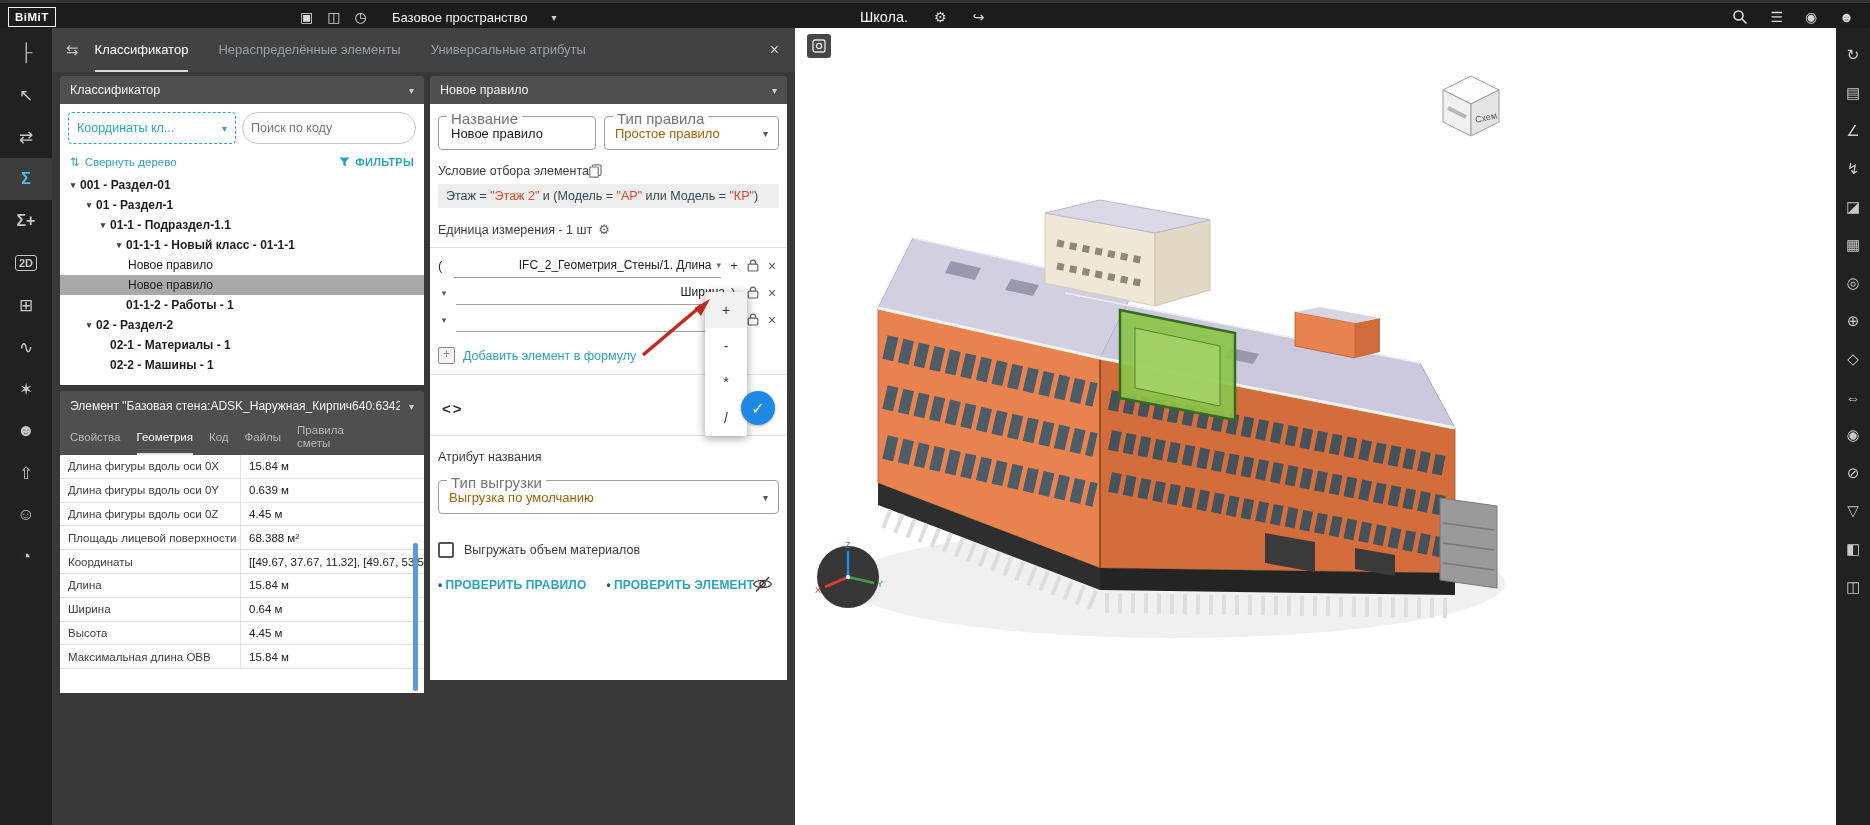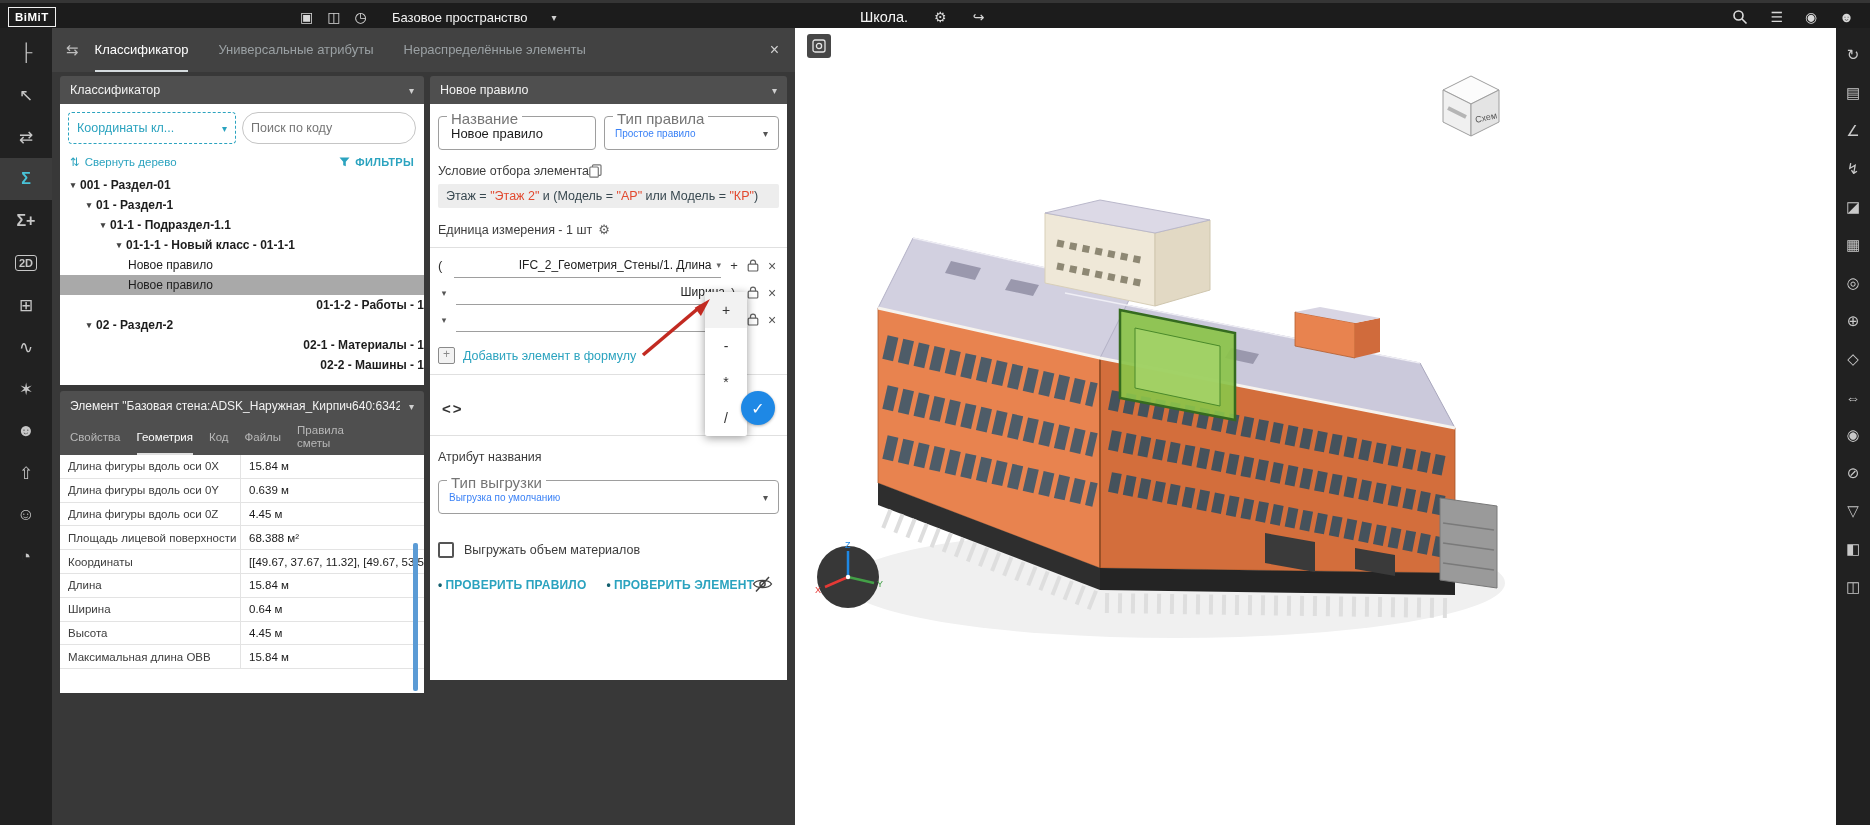--- a/index.html
+++ b/index.html
@@ -39,41 +39,41 @@
   .search-box input{border:0;outline:0;width:100%;font-size:12.5px;padding:0 8px;color:#333;font-family:inherit;background:transparent;}
   .links-row{display:flex;justify-content:space-between;align-items:center;padding:3px 10px 2px;color:#2ba3bf;}
   .link-l{display:flex;align-items:center;gap:5px;font-size:11.5px;}
   .link-r{display:flex;align-items:center;gap:5px;font-size:11px;font-weight:bold;letter-spacing:.3px;}
   .tree{margin-top:4px;font-size:12px;color:#1d1d1d;}
   .tnode{height:20px;display:flex;align-items:center;}
   .tnode.bold{font-weight:bold;}
   .tnode.selected{background:#a9a9a9;}
   .tcaret{width:14px;font-size:9px;color:#424242;text-align:center;flex:0 0 14px;}
   .l0{padding-left:6px;}.l1{padding-left:22px;}.l2{padding-left:36px;}.l3{padding-left:52px;}
-  .leaf4{padding-left:68px;}.leaf3{padding-left:66px;justify-content:flex-end;}.leaf2{padding-left:40px;justify-content:flex-end;}
+  .leaf4{padding-left:68px;}.leaf3{padding-left:66px;}.leaf2{padding-left:50px;}
   .el-spacer{height:6px;background:#383838;}
   .element-header{height:30px;font-size:12px;}
   .element-header .htext{white-space:nowrap;overflow:hidden;text-overflow:clip;max-width:330px;}
   .element-tabs{background:#4f4f4f;height:34px;display:flex;align-items:center;gap:16px;padding:0 10px;color:#b8b8b8;font-size:11.5px;}
   .etab{height:34px;display:flex;align-items:center;border-bottom:2px solid transparent;box-sizing:border-box;}
   .etab.active{color:#fff;border-color:#e0e0e0;}
   .etab.wrap{width:48px;line-height:1.15;white-space:normal;text-align:left;}
   .element-table{background:#fff;height:238px;position:relative;overflow:hidden;}
   .prow{display:flex;height:23.8px;border-bottom:1px solid #e3e3e3;align-items:center;font-size:11.5px;box-sizing:border-box;}
   .plabel{flex:0 0 172px;padding-left:8px;color:#3c3c3c;border-right:1px solid #e3e3e3;height:100%;display:flex;align-items:center;}
   .pvalue{padding-left:8px;color:#1a1a1a;white-space:nowrap;overflow:hidden;flex:1;}
   .tbl-scroll{position:absolute;right:6px;top:88px;width:5px;height:148px;background:#5b9bd5;border-radius:2px;}
   
   .col-mid{position:absolute;left:378px;top:48px;width:357px;}
   .rule-body{background:#fff;height:576px;position:relative;font-size:12.5px;color:#3c3c3c;}
   .fields-row{display:flex;gap:8px;padding:12px 8px 0;}
   .mfield{position:relative;height:34px;box-sizing:border-box;border:1px solid #9e9e9e;border-radius:4px;display:flex;align-items:center;padding:0 10px;background:#fff;}
   .mfield .flabel{position:absolute;left:8px;top:-7px;background:#fff;padding:0 4px;font-size:15px;color:#757575;white-space:nowrap;}
   .mfield input{border:0;outline:0;width:100%;font-size:13px;color:#1b1b1b;font-family:inherit;}
-  .mfield .sel-val{font-size:10px;color:#3b82f6;flex:1;}
+  .mfield .sel-val{font-size:13px;color:#a16207;flex:1;}
   .mfield .caret{font-size:10px;color:#555;}
   .name-field{flex:0 0 158px;}
   .type-field{flex:1;}
   .cond-label-row{display:flex;align-items:center;margin:14px 8px 0;}
   .cond-box{margin:6px 8px 0;background:#ededed;border-radius:2px;padding:5px 8px;color:#37474f;}
   .red{color:#e2492f;}
   .unit-row{display:flex;align-items:center;gap:6px;margin:14px 8px 0;}
   .gear-sm{font-size:13px;color:#616161;}
   .sep{border:0;border-top:1px solid #e0e0e0;margin:10px 0 0;}
   .f-rows{padding:4px 8px 0;}
@@ -182,22 +182,22 @@
     <div class="rail-item">
         <span>◔</span>
       </div>
   </nav>
 
   <div class="panel-region">
 
     <div class="tabbar">
       <span class="collapse-ico">⇆</span>
       <div class="ptab active">Классификатор</div>
+      <div class="ptab">Нераспределённые элементы</div>
       <div class="ptab">Универсальные атрибуты</div>
-      <div class="ptab">Нераспределённые элементы</div>
       <div class="tab-close">×</div>
     </div>
 
     <section class="col-left">
       <div class="sec-header">
         <span>Классификатор</span>
         <span class="hcaret">▾</span>
       </div>
       <div class="classifier-body">
         <div class="ctl-row">

